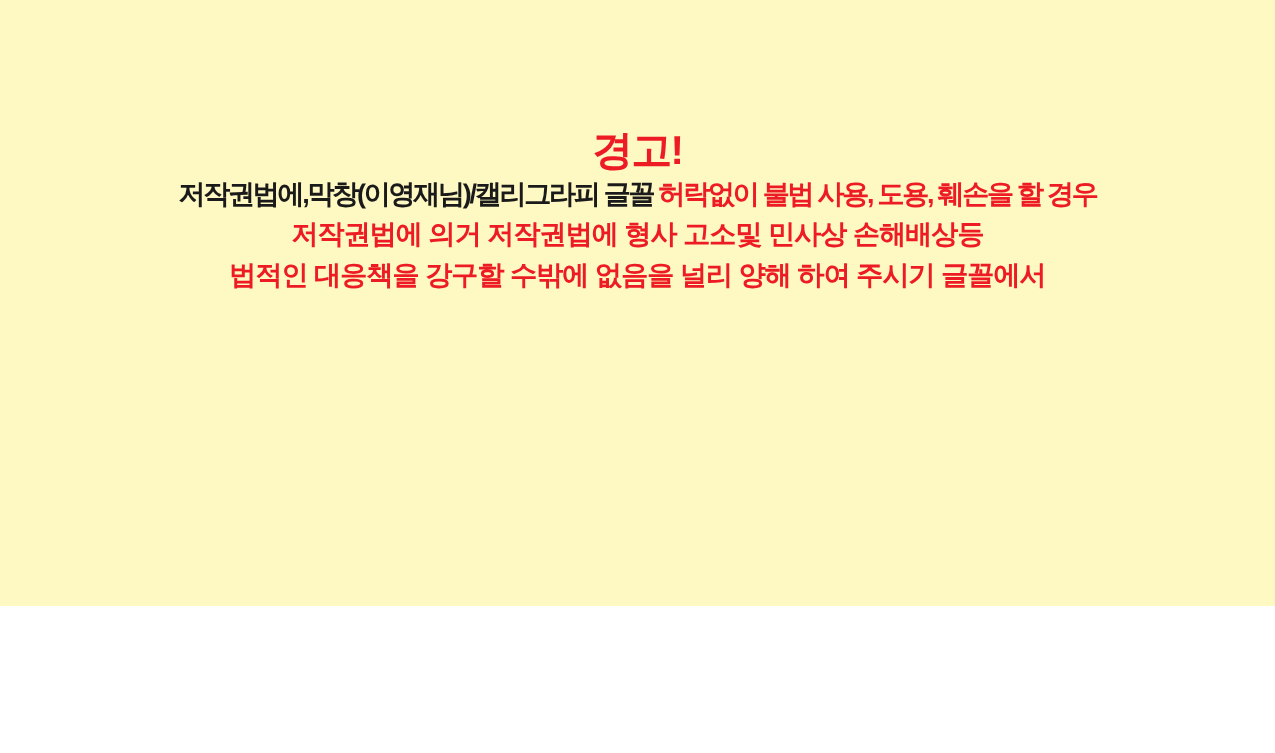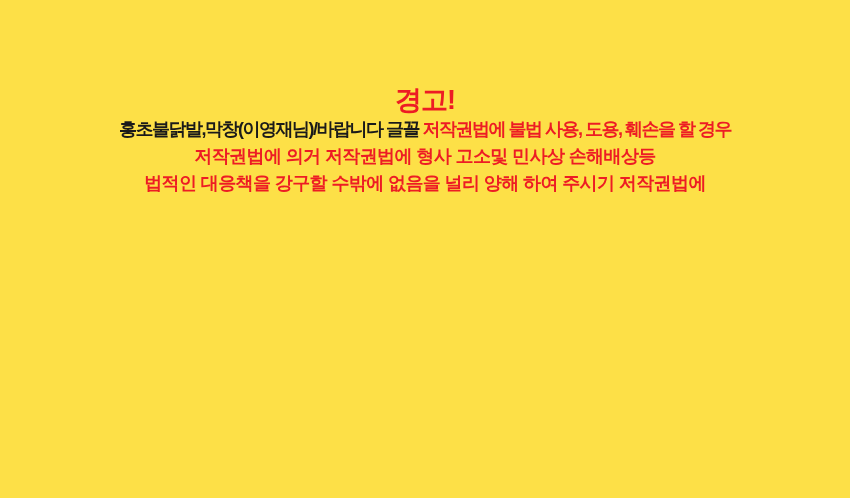--- a/index.html
+++ b/index.html
@@ -4,22 +4,22 @@
 <style>
   * { margin: 0; padding: 0; box-sizing: border-box; }
   html, body { width: 850px; height: 502px; }
   body {
     background: #ffffff;
     font-family: "Liberation Sans", "DejaVu Sans", sans-serif;
   }
   .canvas {
     position: relative;
     width: 850px;
-    height: 498px;
-    background: #fde047;
+    height: 404px;
+    background: #fef9c3;
     overflow: hidden;
   }
   .notice {
     padding-top: 84px;
     text-align: center;
   }
   .title {
     color: #ed1c24;
     font-size: 27px;
     font-weight: bold;
@@ -37,17 +37,17 @@
   .red { color: #ed1c24; }
   .black { color: #1a1a1a; }
   .tight { letter-spacing: -1.5px; }
 </style>
 </head>
 <body>
 
 <div class="canvas">
   <div class="notice">
     <h1 class="title">경고!</h1>
-    <p class="line tight"><span class="black">홍초불닭발,막창(이영재님)/바랍니다 글꼴 </span><span class="red">저작권법에 불법 사용, 도용, 훼손을 할 경우</span></p>
+    <p class="line tight"><span class="black">저작권법에,막창(이영재님)/캘리그라피 글꼴 </span><span class="red">허락없이 불법 사용, 도용, 훼손을 할 경우</span></p>
     <p class="line red">저작권법에 의거 저작권법에 형사 고소및 민사상 손해배상등</p>
-    <p class="line red">법적인 대응책을 강구할 수밖에 없음을 널리 양해 하여 주시기 저작권법에</p>
+    <p class="line red">법적인 대응책을 강구할 수밖에 없음을 널리 양해 하여 주시기 글꼴에서</p>
   </div>
 </div>
 
 </body></html>

